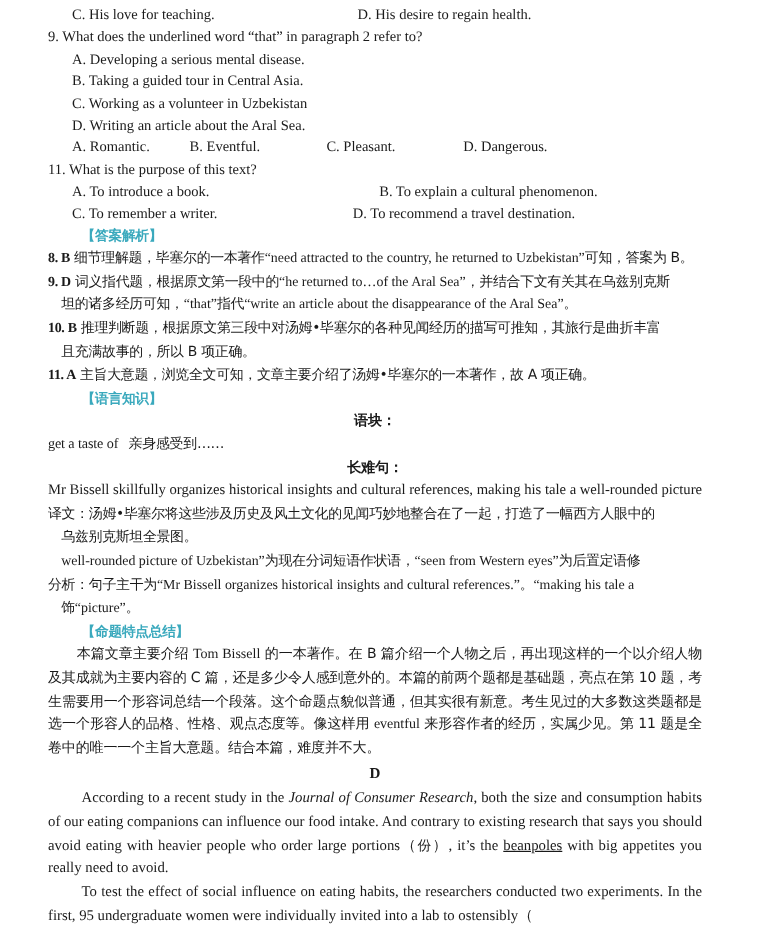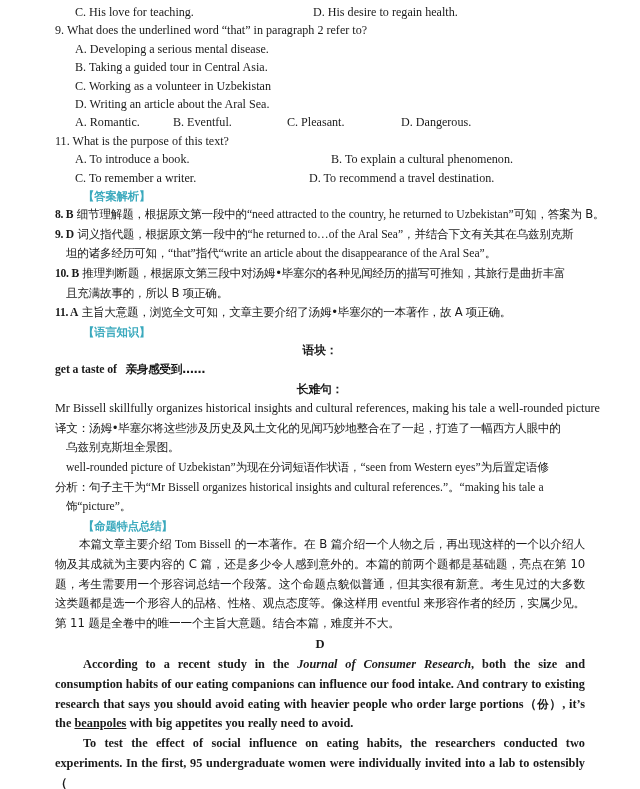--- a/index.html
+++ b/index.html
@@ -12,21 +12,21 @@
     height: 789px;
     overflow: hidden;
     font-family: "Liberation Serif", "DejaVu Serif", serif;
     color: #1a1a1a;
     -webkit-font-smoothing: antialiased;
   }
   .page {
     box-sizing: border-box;
     width: 640px;
     height: 789px;
-    padding: 3px 55px 0 55px;
+    padding: 3px 55px 0 40px;
     position: relative;
   }
   .q-line {
     font-size: 12.1px;
     line-height: 18.4px;
     white-space: nowrap;
   }
   .opt-line {
     font-size: 12.1px;
     line-height: 18.4px;
@@ -75,21 +75,20 @@
     line-height: 19.4px;
     font-weight: bold;
     letter-spacing: -0.2px;
     text-align: center;
   }
   .mixed {
     font-size: 11.8px;
     line-height: 19.4px;
     letter-spacing: -0.1px;
     white-space: nowrap;
-    font-weight: bold;
   }
   .mixed .zh {
     font-family: "DejaVu Sans", "Liberation Sans", sans-serif;
     font-size: 11.6px;
     letter-spacing: -0.2px;
   }
 
   .en-line {
     font-family: "Liberation Serif", "DejaVu Serif", serif;
     font-size: 12.2px;
@@ -99,21 +98,20 @@
 
   
   .para {
     font-family: "Liberation Serif", "DejaVu Serif", serif;
     font-size: 12.3px;
     line-height: 19.8px;
     text-align: justify;
     text-indent: 28px;
     margin: 0;
     text-justify: inter-word;
-    font-weight: bold;
   }
   .para i { font-style: italic; }
   .para .u { text-decoration: underline; }
   .para .zhp {
     font-family: "DejaVu Sans", "Liberation Sans", sans-serif;
     font-size: 11.4px;
   }
 
   .center-head {
     text-align: center;
@@ -166,21 +164,21 @@
     <span>A. To introduce a book.</span>
     <span class="col2" style="left:276px">B. To explain a cultural phenomenon.</span>
   </div>
   <div class="opt-line">
     <span>C. To remember a writer.</span>
     <span class="col2" style="left:254px">D. To recommend a travel destination.</span>
   </div>
 
   <div class="sec-head">【答案解析】</div>
 
-  <div class="cn"><span class="num">8. B</span>&nbsp;<span>细节理解题，根据原文第一段中的</span><span class="en">“need attracted to the country, he returned to Uzbekistan”</span><span>可知，答案为 B。</span></div>
+  <div class="cn"><span class="num">8. B</span>&nbsp;<span>细节理解题，毕塞尔的一本著作</span><span class="en">“need attracted to the country, he returned to Uzbekistan”</span><span>可知，答案为 B。</span></div>
 
   <div class="cn"><span class="num">9. D</span>&nbsp;<span>词义指代题，根据原文第一段中的</span><span class="en">“he returned to…of the Aral Sea”</span><span>，并结合下文有关其在乌兹别克斯</span></div>
   <div class="cn cn-indent"><span>坦的诸多经历可知，</span><span class="en">“that”</span><span>指代</span><span class="en">“write an article about the disappearance of the Aral Sea”</span><span>。</span></div>
 
   <div class="cn"><span class="num">10. B</span>&nbsp;<span>推理判断题，根据原文第三段中对汤姆•毕塞尔的各种见闻经历的描写可推知，其旅行是曲折丰富</span></div>
   <div class="cn cn-indent">且充满故事的，所以 B 项正确。</div>
 
   <div class="cn"><span class="num">11. A</span>&nbsp;<span>主旨大意题，浏览全文可知，文章主要介绍了汤姆•毕塞尔的一本著作，故 A 项正确。</span></div>
 
   <div class="sec-head">【语言知识】</div>

